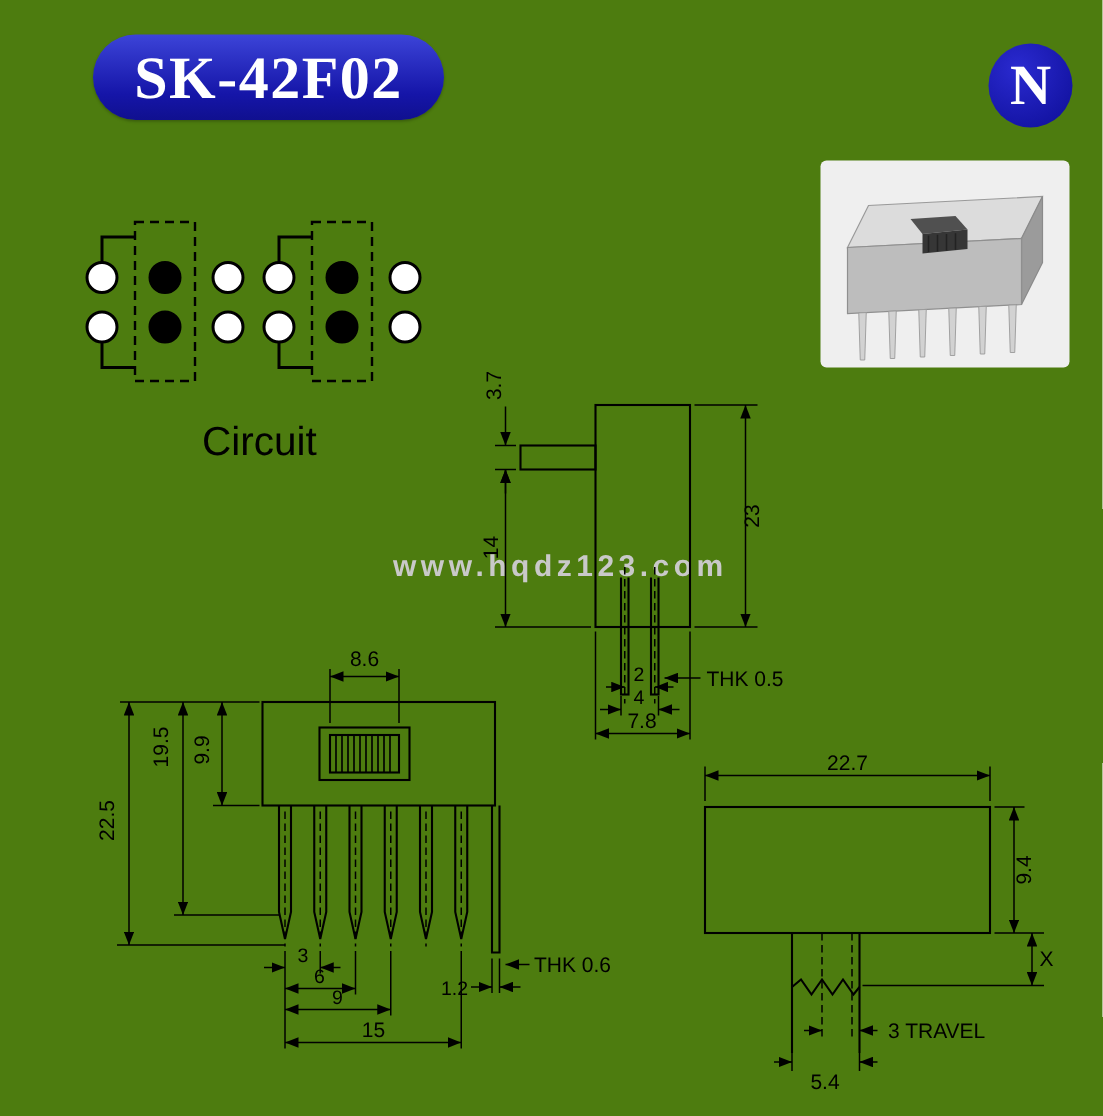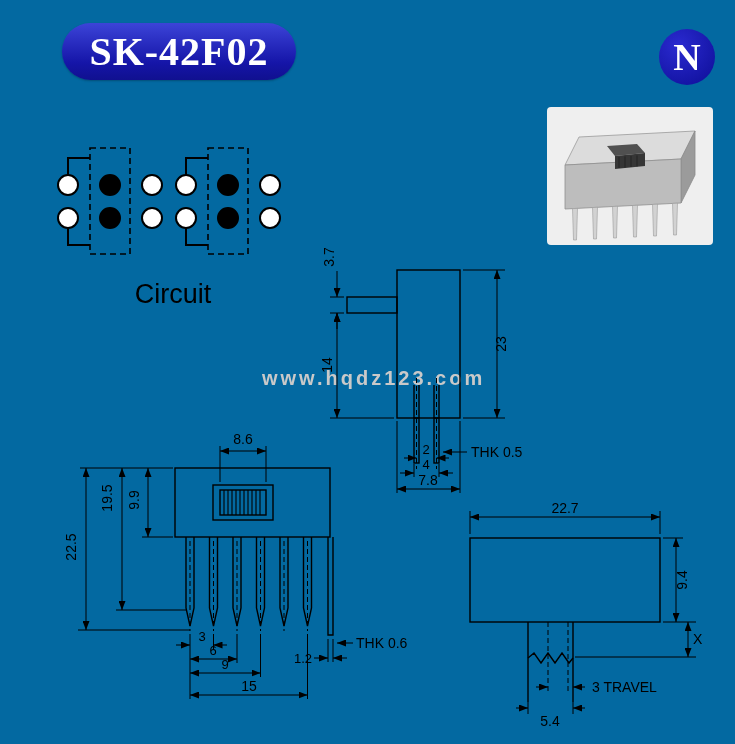--- a/index.html
+++ b/index.html
@@ -1,17 +1,17 @@
 <!DOCTYPE html>
 <html><head>
 <meta charset="utf-8">
 <style>
   html,body { margin:0; padding:0; background:#fff; }
   .page {
-    position:relative; width:735px; height:744px; background:#0369a1;
+    position:relative; width:735px; height:744px; background:#4d7c0f;
     font-family:"Liberation Sans", sans-serif; overflow:hidden;
   }
   .abs { position:absolute; }
   .badge {
     left:62px; top:23px; width:234px; height:57px; border-radius:30px;
     background:linear-gradient(180deg,#3c44d8 0%, #1515a8 70%, #10108f 100%);
     display:flex; align-items:center; justify-content:center;
     box-shadow:0 1px 2px rgba(0,0,0,.25);
   }
   .badge span {

